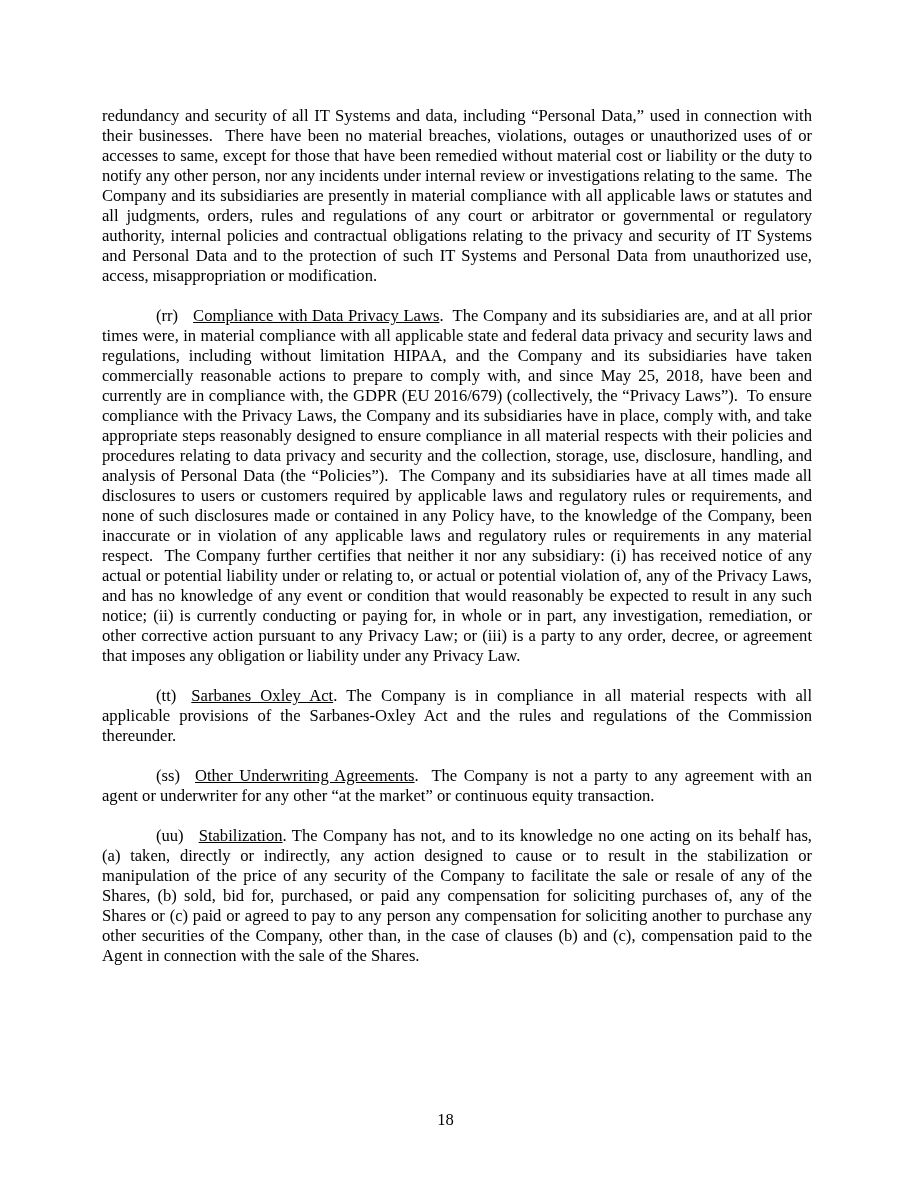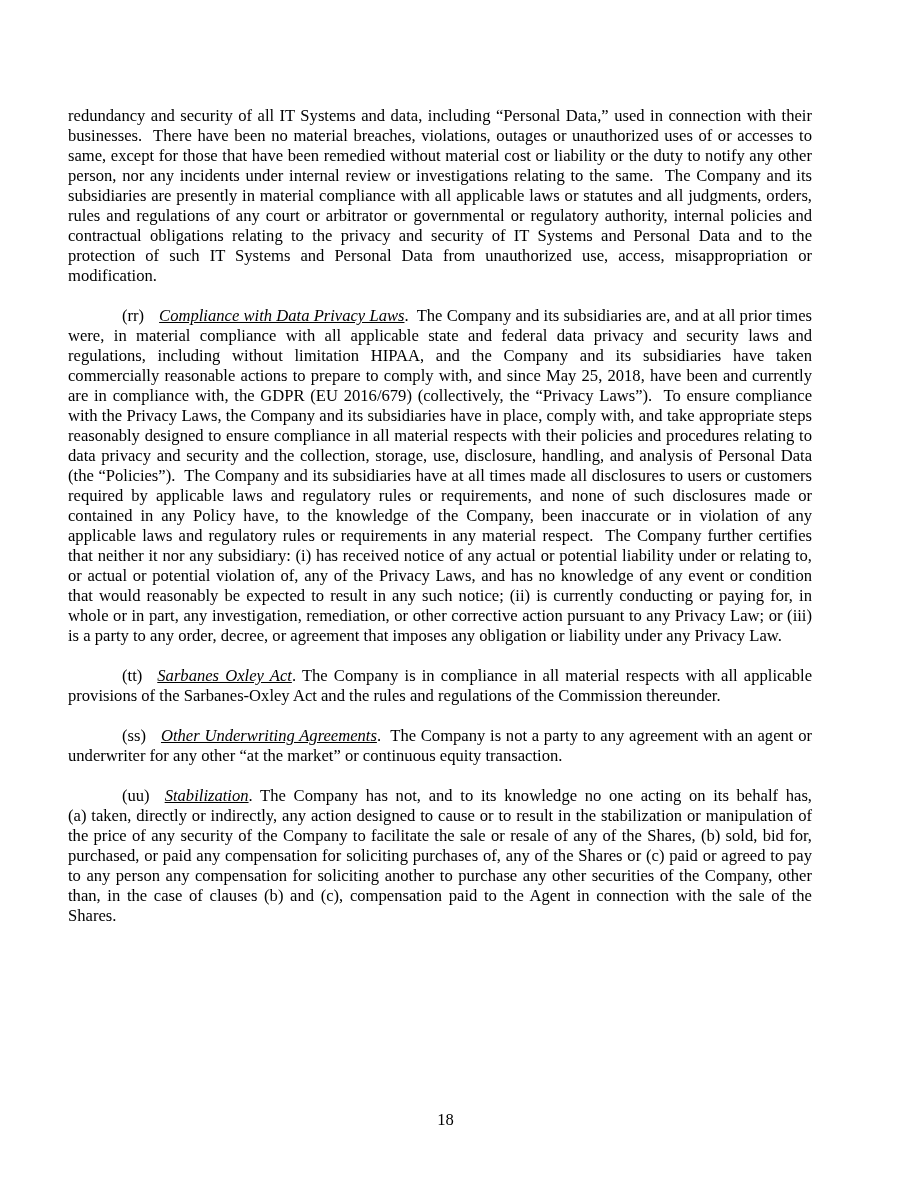--- a/index.html
+++ b/index.html
@@ -7,36 +7,36 @@
     padding: 0;
     background: #ffffff;
   }
   .page {
     position: relative;
     width: 918px;
     height: 1188px;
     margin: 0 auto;
     background: #ffffff;
     box-sizing: border-box;
-    padding: 106px 106px 0 68px;
+    padding: 106px 106px 0 102px;
     font-family: "Liberation Serif", "DejaVu Serif", serif;
     font-size: 16.6px;
     line-height: 20px;
     color: #000000;
   }
   .para {
     margin: 0 0 20px 0;
     text-align: justify;
   }
   .para.indent {
     text-indent: 54px;
   }
   .run-plain  { }
   .run-label  { }
-  .run-underline { text-decoration: underline; font-style: italic; }
+  .run-underline { text-decoration: underline; }
   .run-bold   { font-weight: 400; }
   .run-tab    { display: inline-block; width: 15px; }
   .footer {
     position: absolute;
     left: 0;
     top: 1110px;
     width: 891px;
     text-align: center;
     font-family: "Liberation Serif", "DejaVu Serif", serif;
     font-size: 16.6px;

